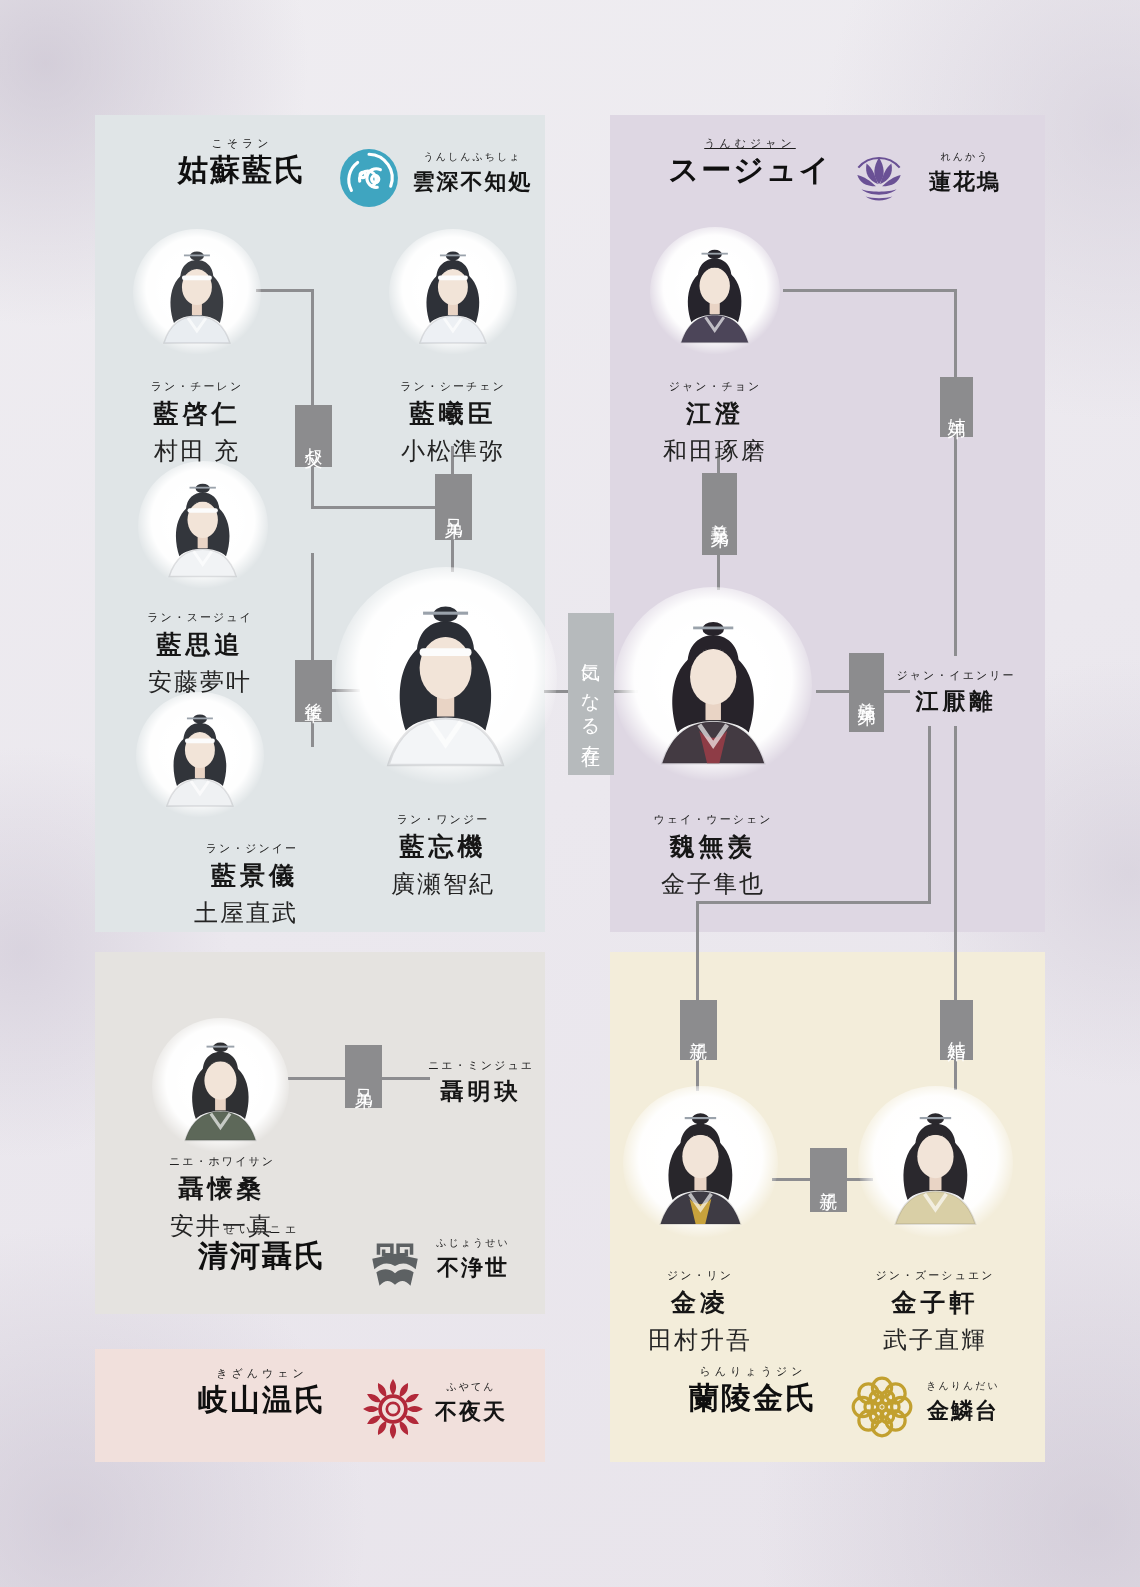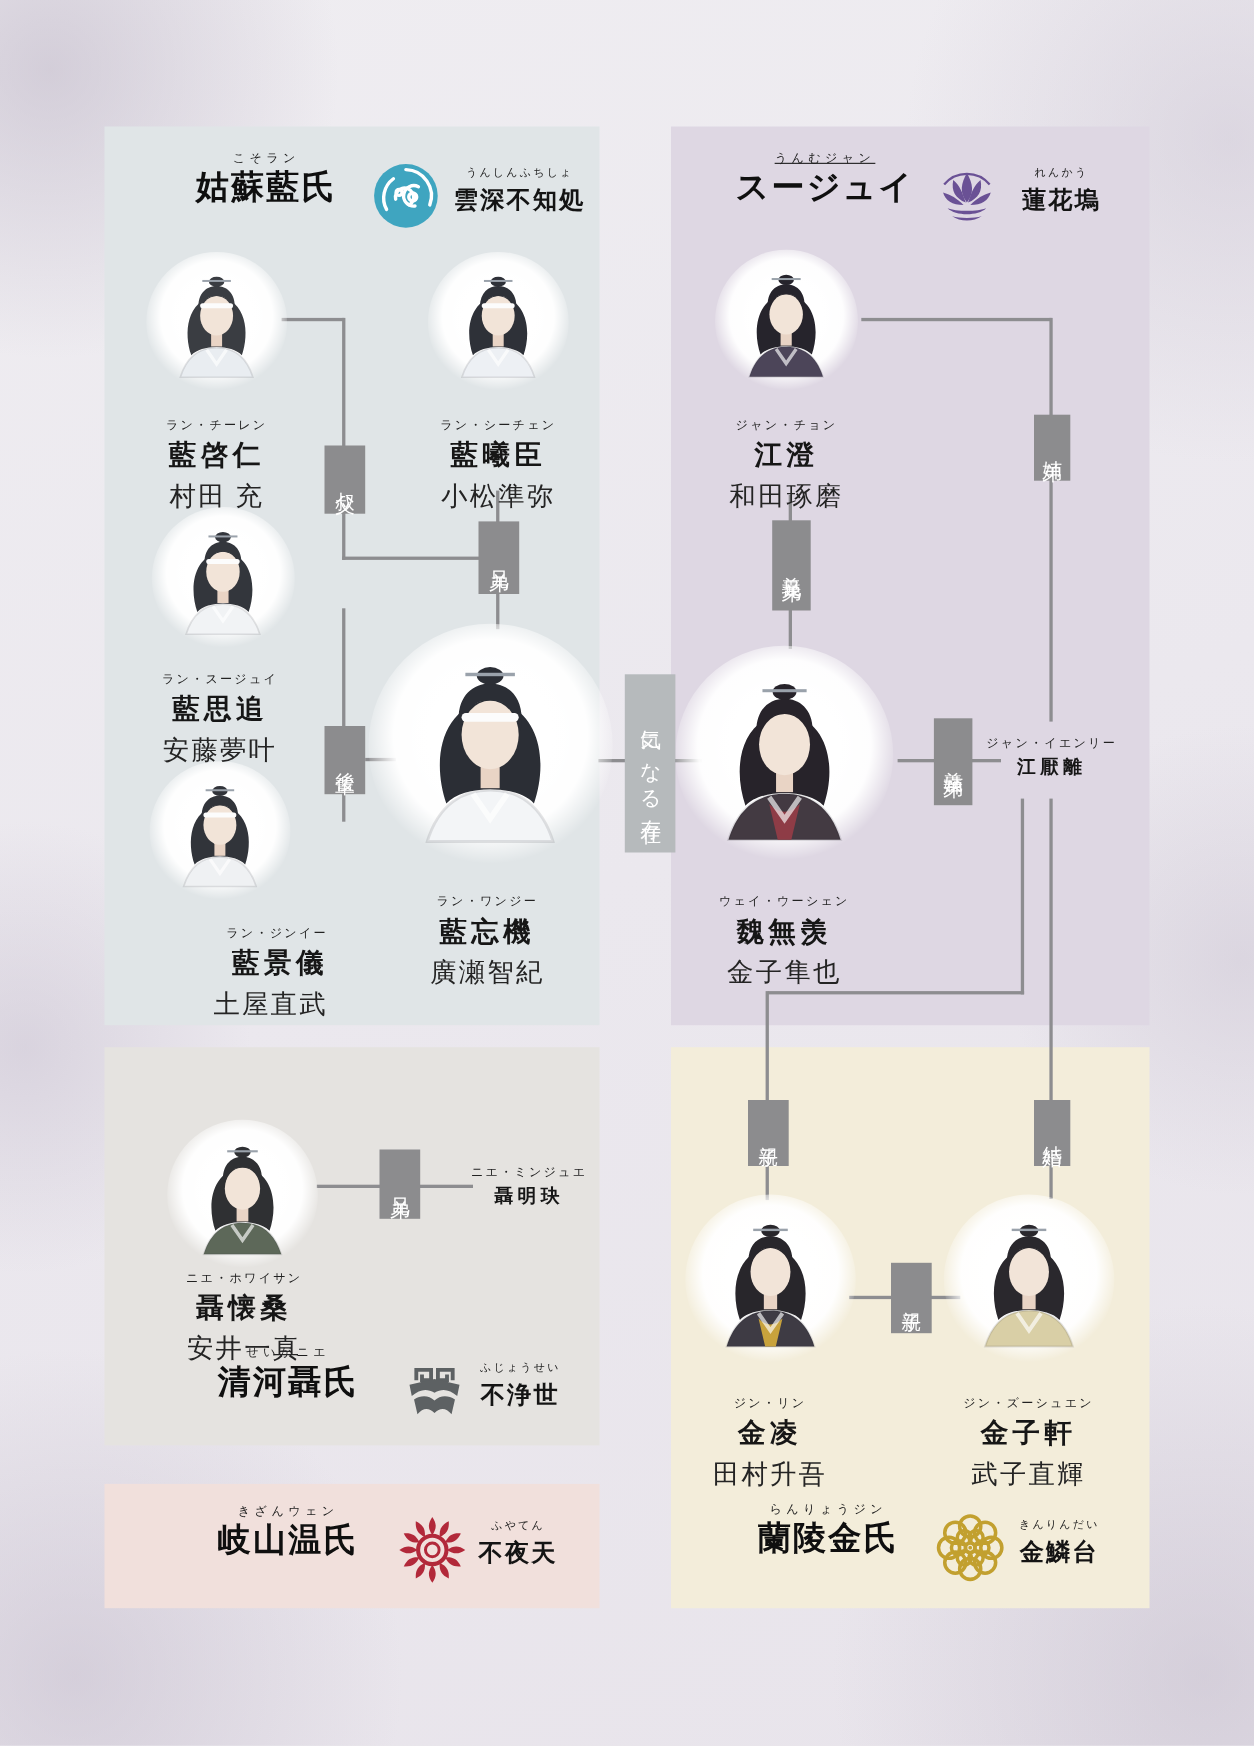--- a/index.html
+++ b/index.html
@@ -27,21 +27,21 @@
   }
   .rel.light{background:#b6babc;font-size:19px;letter-spacing:4px;}
   .photo{
     position:absolute;border-radius:50%;
     background:radial-gradient(circle at 50% 46%, #ffffff 34%, rgba(255,255,255,.96) 54%, rgba(255,255,255,0) 71%);
   }
   .photo svg{position:absolute;left:11%;top:7%;width:78%;height:86%;}
   .label{position:absolute;text-align:center;}
   .furi{font-size:11px;letter-spacing:2px;color:#222;margin-bottom:3px;white-space:nowrap;}
   .cname{font-size:25px;font-weight:600;letter-spacing:4px;color:#161616;margin-bottom:5px;white-space:nowrap;}
-  .cname.small{font-size:17px;font-family:Liberation Serif, serif;}
+  .cname.small{font-size:23px;font-family:Liberation Serif, serif;}
   .actor{font-size:24px;letter-spacing:2px;color:#242424;white-space:nowrap;}
   .clan-furi{position:absolute;text-align:center;font-size:11px;letter-spacing:4px;color:#1c1c1c;white-space:nowrap;}
   .clan-title{position:absolute;text-align:center;font-size:30px;font-weight:700;letter-spacing:2px;color:#0f0f0f;white-space:nowrap;}
   .res-furi{position:absolute;text-align:center;font-size:10px;letter-spacing:2px;color:#1c1c1c;white-space:nowrap;}
   .res-name{position:absolute;text-align:center;font-size:22px;font-weight:600;letter-spacing:2px;color:#141414;white-space:nowrap;}
   .crest{position:absolute;}
 </style>
 </head>
 <body>
 

